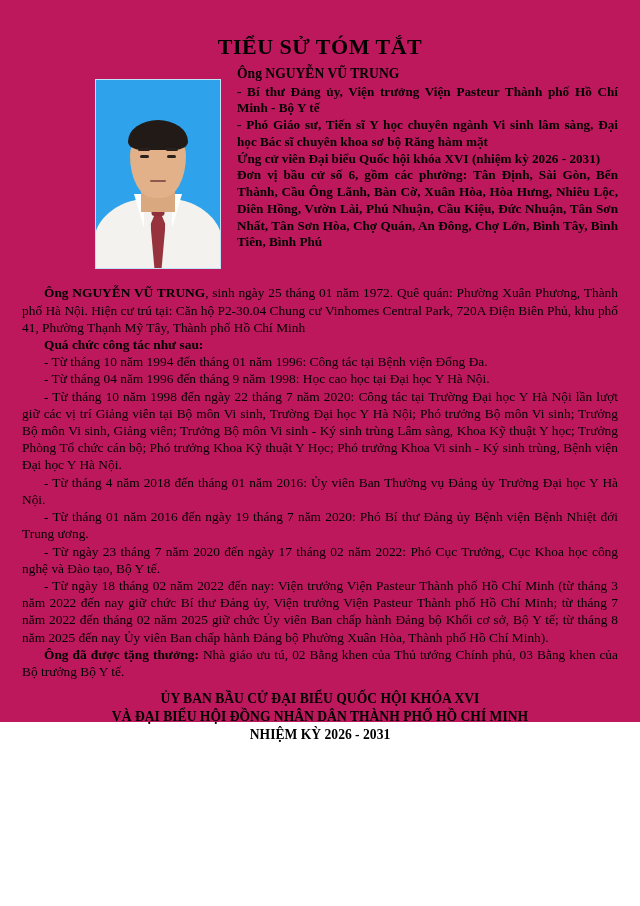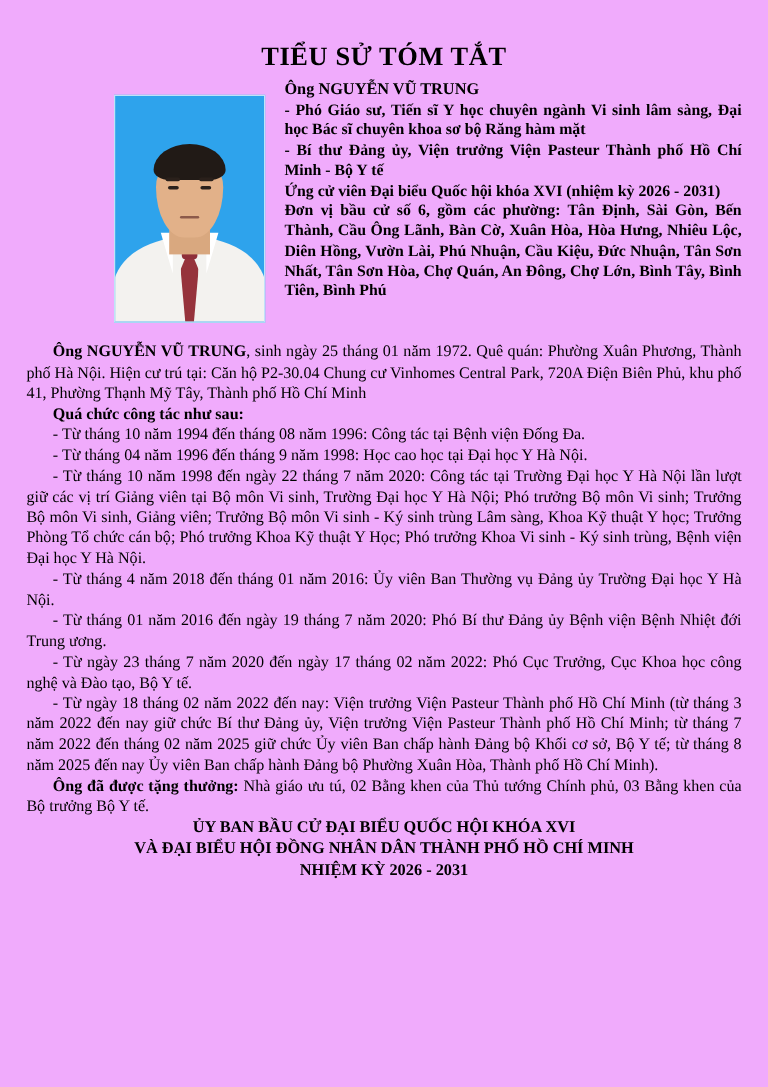--- a/index.html
+++ b/index.html
@@ -10,24 +10,24 @@
   body {
     width: 640px;
     height: 906px;
     font-family: "Liberation Serif", "DejaVu Serif", serif;
     color: #000000;
     overflow: hidden;
   }
   .page {
     position: relative;
     width: 640px;
-    height: 906px;
+    height: 722px;
     box-sizing: border-box;
     padding: 26px 22px 10px 22px;
-    background: #f0abfc;
+    background: #be185d;
   }
 
   
   .doc-title {
     text-align: center;
     font-size: 22px;
     font-weight: bold;
     letter-spacing: 0.5px;
     margin: 8px 0 6px 0;
     line-height: 1.15;
@@ -184,21 +184,21 @@
     text-indent: 22px;
   }
   .body-text b { font-weight: bold; }
 
   
   .footer {
     text-align: center;
     font-weight: bold;
     font-size: 13.6px;
     line-height: 1.3;
-    margin-top: 0;
+    margin-top: 10px;
   }
 </style>
 </head>
 <body>
 
 <div class="page">
 
   <div class="doc-title">TIỂU SỬ TÓM TẮT</div>
 
   <div class="header-block">
@@ -214,35 +214,35 @@
       <div class="hair"></div>
       <div class="browL"></div>
       <div class="browR"></div>
       <div class="eyeL"></div>
       <div class="eyeR"></div>
       <div class="mouth"></div>
     </div>
 
     <div class="intro">
       <div class="name-line">Ông NGUYỄN VŨ TRUNG</div>
+      <p>- Bí thư Đảng ủy, Viện trưởng Viện Pasteur Thành phố Hồ Chí Minh - Bộ Y tế</p>
       <p>- Phó Giáo sư, Tiến sĩ Y học chuyên ngành Vi sinh lâm sàng, Đại học Bác sĩ chuyên khoa sơ bộ Răng hàm mặt</p>
-      <p>- Bí thư Đảng ủy, Viện trưởng Viện Pasteur Thành phố Hồ Chí Minh - Bộ Y tế</p>
       <p>Ứng cử viên Đại biểu Quốc hội khóa XVI (nhiệm kỳ 2026 - 2031)</p>
       <p>Đơn vị bầu cử số 6, gồm các phường: Tân Định, Sài Gòn, Bến Thành, Cầu Ông Lãnh, Bàn Cờ, Xuân Hòa, Hòa Hưng, Nhiêu Lộc, Diên Hồng, Vườn Lài, Phú Nhuận, Cầu Kiệu, Đức Nhuận, Tân Sơn Nhất, Tân Sơn Hòa, Chợ Quán, An Đông, Chợ Lớn, Bình Tây, Bình Tiên, Bình Phú</p>
     </div>
 
   </div>
 
   <div class="body-text">
 
     <p><b>Ông NGUYỄN VŨ TRUNG</b><span>, sinh ngày 25 tháng 01 năm 1972. Quê quán: Phường Xuân Phương, Thành phố Hà Nội. Hiện cư trú tại: Căn hộ P2-30.04 Chung cư Vinhomes Central Park, 720A Điện Biên Phủ, khu phố 41, Phường Thạnh Mỹ Tây, Thành phố Hồ Chí Minh</span></p>
 
     <p><b>Quá chức công tác như sau:</b></p>
 
-    <p>- Từ tháng 10 năm 1994 đến tháng 08 năm 1996: Công tác tại Bệnh viện Đống Đa.</p>
+    <p>- Từ tháng 10 năm 1994 đến tháng 01 năm 1996: Công tác tại Bệnh viện Đống Đa.</p>
     <p>- Từ tháng 04 năm 1996 đến tháng 9 năm 1998: Học cao học tại Đại học Y Hà Nội.</p>
     <p>- Từ tháng 10 năm 1998 đến ngày 22 tháng 7 năm 2020: Công tác tại Trường Đại học Y Hà Nội lần lượt giữ các vị trí Giảng viên tại Bộ môn Vi sinh, Trường Đại học Y Hà Nội; Phó trưởng Bộ môn Vi sinh; Trưởng Bộ môn Vi sinh, Giảng viên; Trưởng Bộ môn Vi sinh - Ký sinh trùng Lâm sàng, Khoa Kỹ thuật Y học; Trưởng Phòng Tổ chức cán bộ; Phó trưởng Khoa Kỹ thuật Y Học; Phó trưởng Khoa Vi sinh - Ký sinh trùng, Bệnh viện Đại học Y Hà Nội.</p>
     <p>- Từ tháng 4 năm 2018 đến tháng 01 năm 2016: Ủy viên Ban Thường vụ Đảng ủy Trường Đại học Y Hà Nội.</p>
     <p>- Từ tháng 01 năm 2016 đến ngày 19 tháng 7 năm 2020: Phó Bí thư Đảng ủy Bệnh viện Bệnh Nhiệt đới Trung ương.</p>
     <p>- Từ ngày 23 tháng 7 năm 2020 đến ngày 17 tháng 02 năm 2022: Phó Cục Trưởng, Cục Khoa học công nghệ và Đào tạo, Bộ Y tế.</p>
     <p>- Từ ngày 18 tháng 02 năm 2022 đến nay: Viện trưởng Viện Pasteur Thành phố Hồ Chí Minh (từ tháng 3 năm 2022 đến nay giữ chức Bí thư Đảng ủy, Viện trưởng Viện Pasteur Thành phố Hồ Chí Minh; từ tháng 7 năm 2022 đến tháng 02 năm 2025 giữ chức Ủy viên Ban chấp hành Đảng bộ Khối cơ sở, Bộ Y tế; từ tháng 8 năm 2025 đến nay Ủy viên Ban chấp hành Đảng bộ Phường Xuân Hòa, Thành phố Hồ Chí Minh).</p>
 
     <p><b>Ông đã được tặng thưởng:</b><span> Nhà giáo ưu tú, 02 Bằng khen của Thủ tướng Chính phủ, 03 Bằng khen của Bộ trưởng Bộ Y tế.</span></p>
 
   </div>

